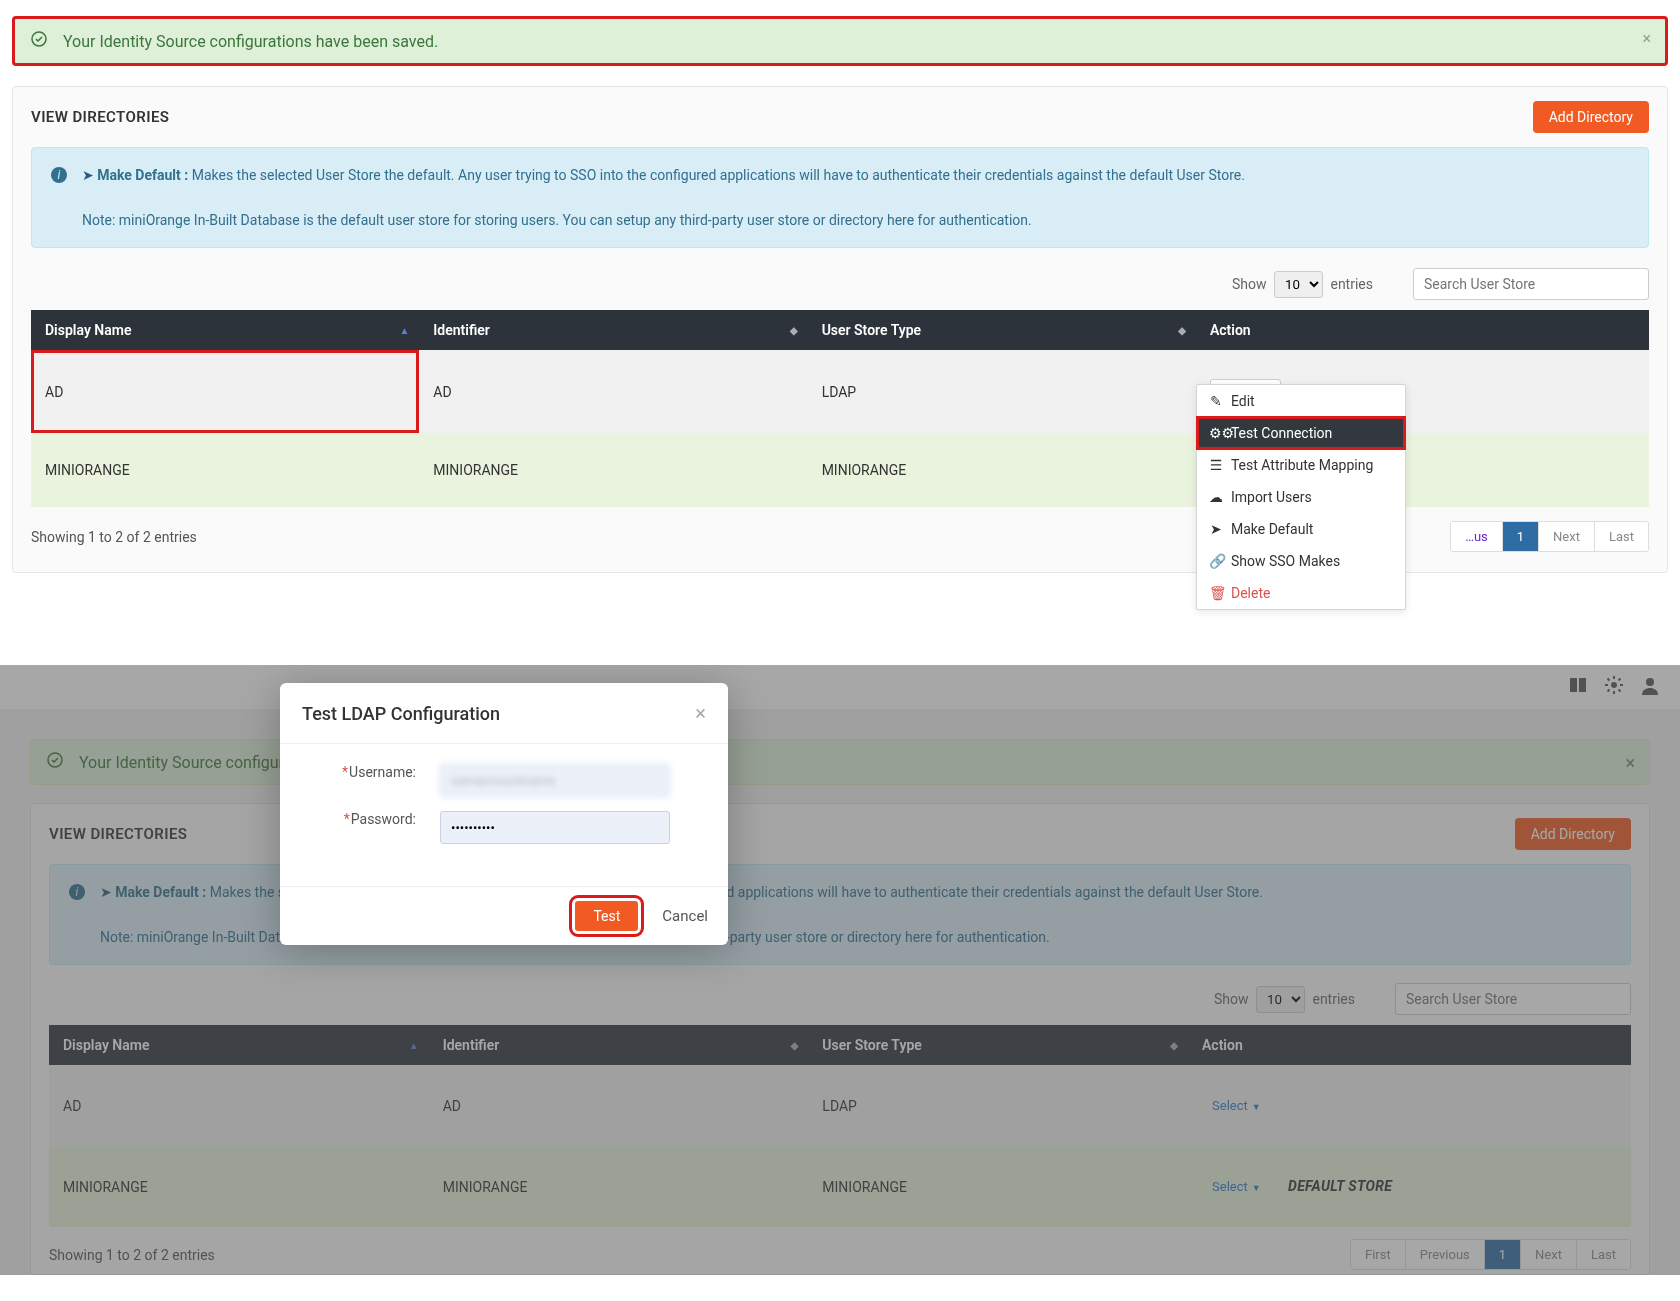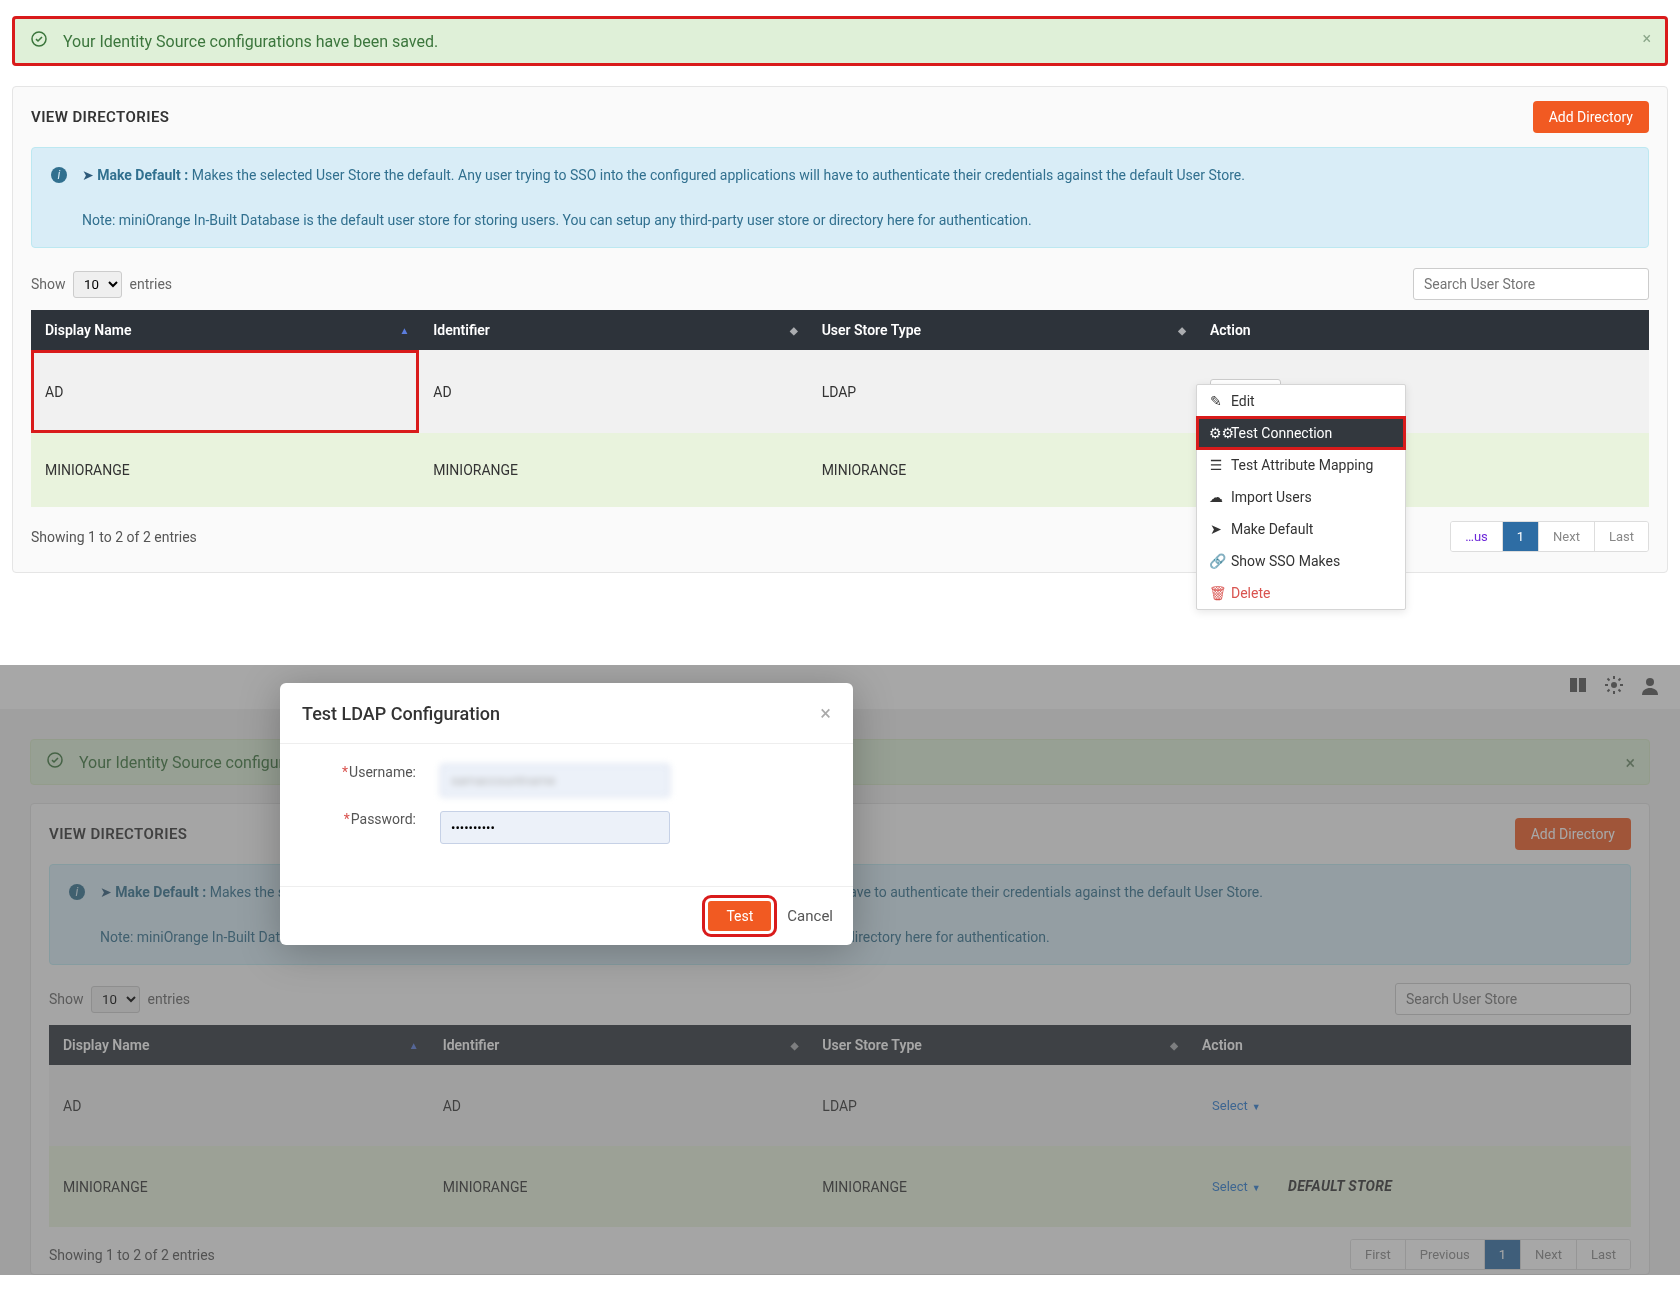--- a/index.html
+++ b/index.html
@@ -36,22 +36,22 @@
     padding: 8px 16px; border-radius: 4px; font-size: 14px; cursor: pointer;
   }
   .info-box {
     background: #d9edf7; border: 1px solid #bce8f1; border-radius: 4px;
     margin: 0 18px 16px 18px; padding: 16px 16px 16px 50px;
     color: #31708f; font-size: 14px; line-height: 1.6; position: relative;
   }
   .info-box .info-icon { position: absolute; left: 18px; top: 18px; }
 
   .table-ctrl {
-    display: flex; justify-content: space-between; align-items: center;
-    padding: 4px 18px 10px 18px; font-size: 14px; color: #666;
+    display: flex; justify-content: flex-end; align-items: center;
+    padding: 4px 18px 10px 18px; font-size: 14px; color: #666; gap: 40px;
   }
   .table-ctrl select {
     border: 1px solid #ccc; border-radius: 3px; padding: 4px 6px; margin: 0 4px;
   }
   .table-ctrl input.search {
     border: 1px solid #ccc; border-radius: 3px; padding: 7px 10px;
     width: 236px; font-size: 14px;
   }
 
   table.dir {
@@ -156,21 +156,21 @@
 
   .sec2 table.dir { margin: 0 18px; width: calc(100% - 36px); }
   .sec2 .table-ctrl { padding: 4px 18px 10px 18px; }
   .sec2 .table-foot { padding: 12px 18px 4px 18px; }
 
   .default-store { font-style: italic; font-weight: 700; letter-spacing: .3px; }
 
   
   .modal {
     position: absolute; left: 280px; top: 18px;
-    width: 573px; background: #fff; border-radius: 6px;
+    width: 448px; background: #fff; border-radius: 6px;
     box-shadow: 0 6px 40px rgba(0,0,0,.25);
     z-index: 10;
   }
   .modal-head {
     padding: 18px 22px; border-bottom: 1px solid #eee;
     display: flex; justify-content: space-between; align-items: center;
   }
   .modal-title { font-size: 18px; color: #333; font-weight: 500; }
   .modal-close { color: #aaa; font-size: 20px; background: none; border: none; cursor: pointer; }
   .modal-body { padding: 20px 30px 28px 30px; }
@@ -178,21 +178,21 @@
   .form-row label { width: 130px; text-align: right; padding-right: 24px; font-size: 14px; color: #555; }
   .form-row label .req { color: #d9534f; margin-right: 1px; }
   .form-row input {
     flex: 1 0 auto; width: 230px; max-width: 230px;
     border: 1px solid #c6d1e6; border-radius: 3px;
     background: #ecf1f9; padding: 8px 10px; font-size: 13px;
   }
   .form-row input.blurred { color: #b3b3b3; filter: blur(3px); }
   .modal-foot {
     border-top: 1px solid #eee;
-    padding: 14px 20px; display: flex; justify-content: flex-end; gap: 16px; align-items: center;
+    padding: 14px 20px; display: flex; justify-content: flex-end; gap: 24px; align-items: center;
   }
   .btn-test {
     background: #f15a22; color: #fff; border: none; border-radius: 3px;
     padding: 7px 18px; font-size: 14px; cursor: pointer;
     outline: 3px solid #d91b1b; outline-offset: 3px;
   }
   .btn-cancel { background: none; border: none; color: #555; font-size: 15px; cursor: pointer; }
 
   
   .bold { font-weight: 700; }

